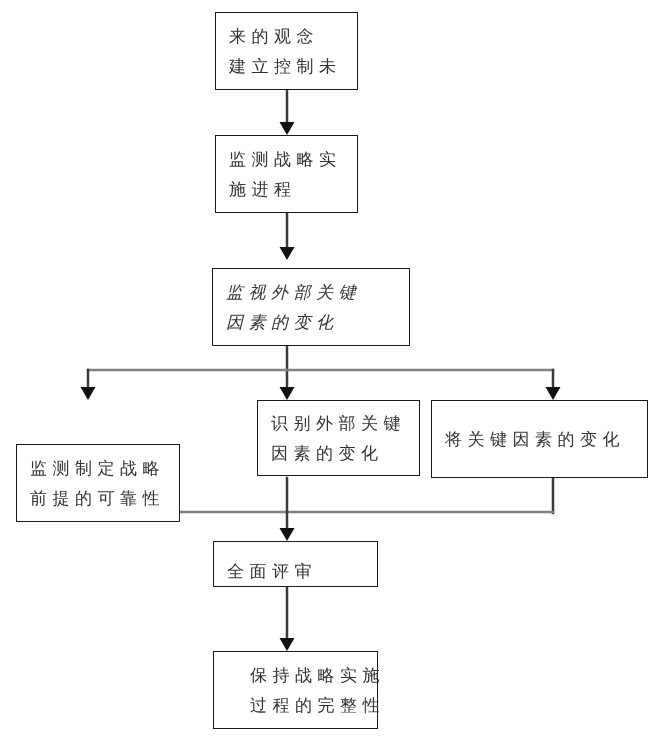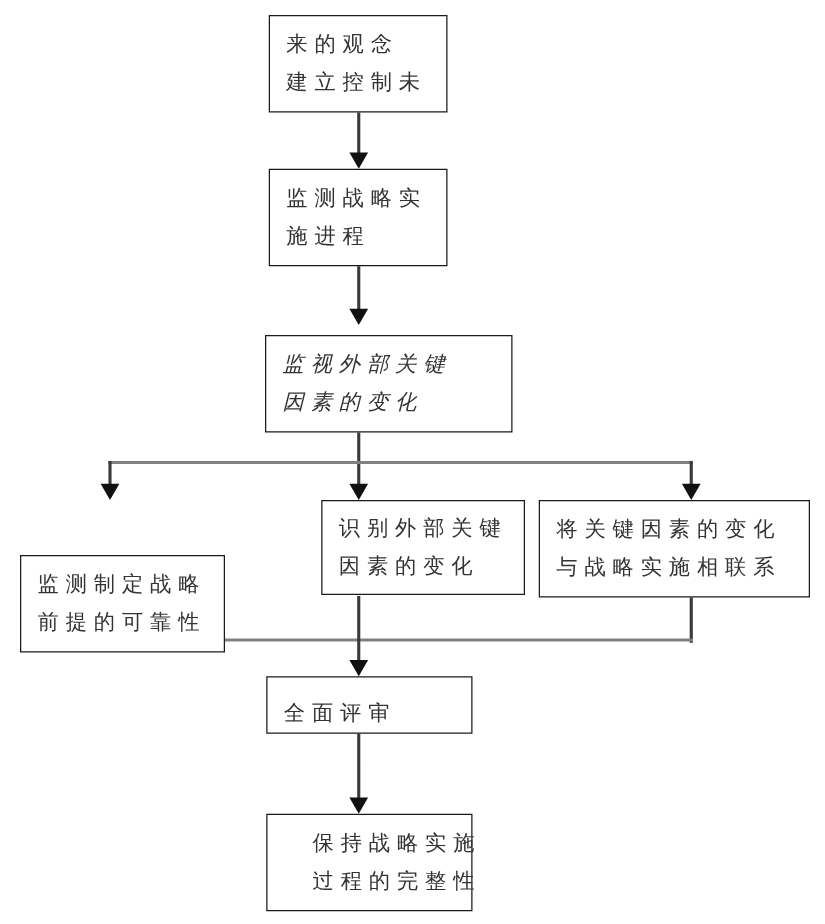--- a/index.html
+++ b/index.html
@@ -106,21 +106,20 @@
     <span>前提的可靠性</span>
   </div>
 
   <div class="node" style="left:213px; top:400px; width:163px; height:76px;margin-left:44px;">
     <span>识别外部关键</span>
     <span>因素的变化</span>
   </div>
 
   <div class="node" style="left:431px; top:400px; width:217px; height:78px;">
     <span>将关键因素的变化</span>
-    <span>与战略实施相联系</span>
   </div>
 
   <div class="node" style="left:213px; top:541px; width:165px; height:46px;justify-content:flex-end;">
     <span>全面评审</span>
   </div>
 
   <div class="node" style="left:213px; top:651px; width:165px; height:78px;padding-left:36px;">
     <span>保持战略实施</span>
     <span>过程的完整性</span>
   </div>

